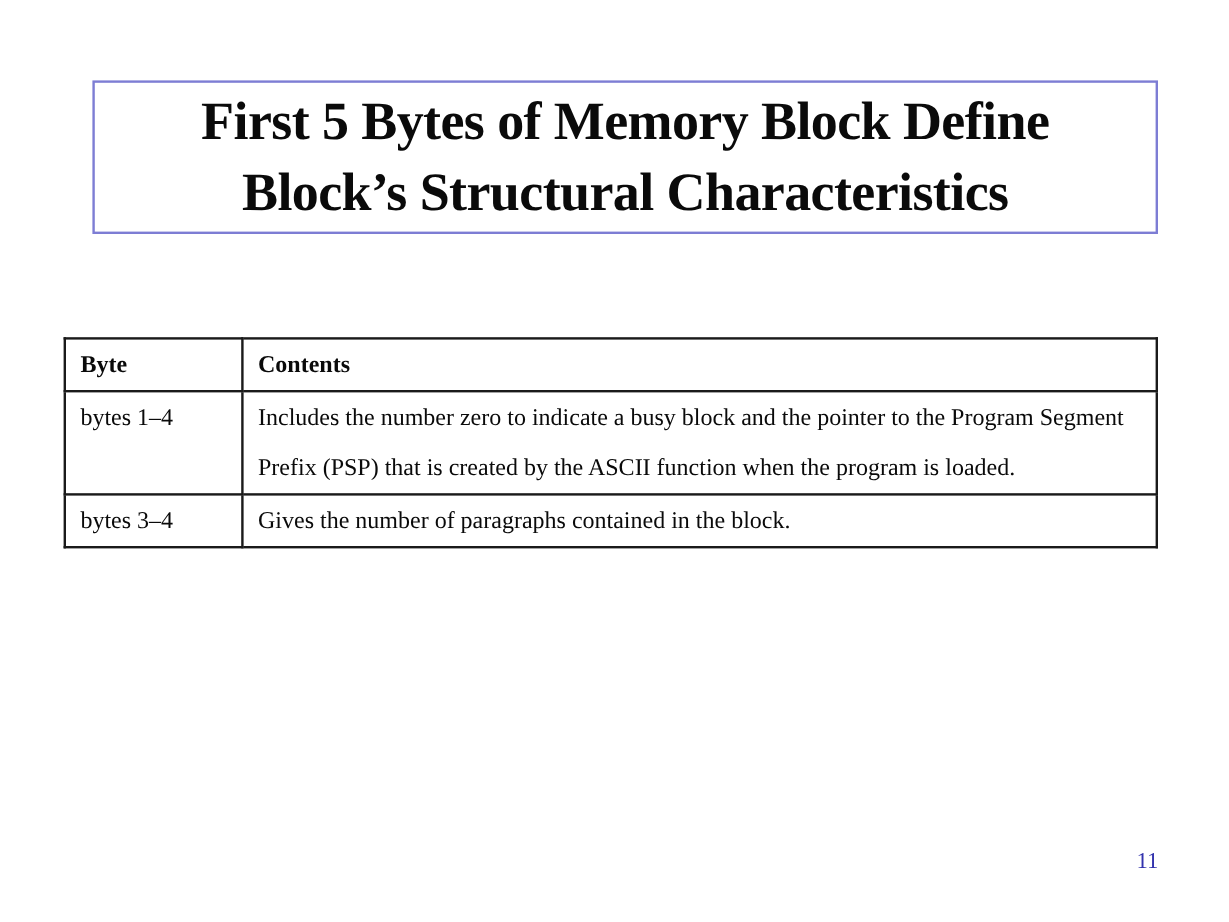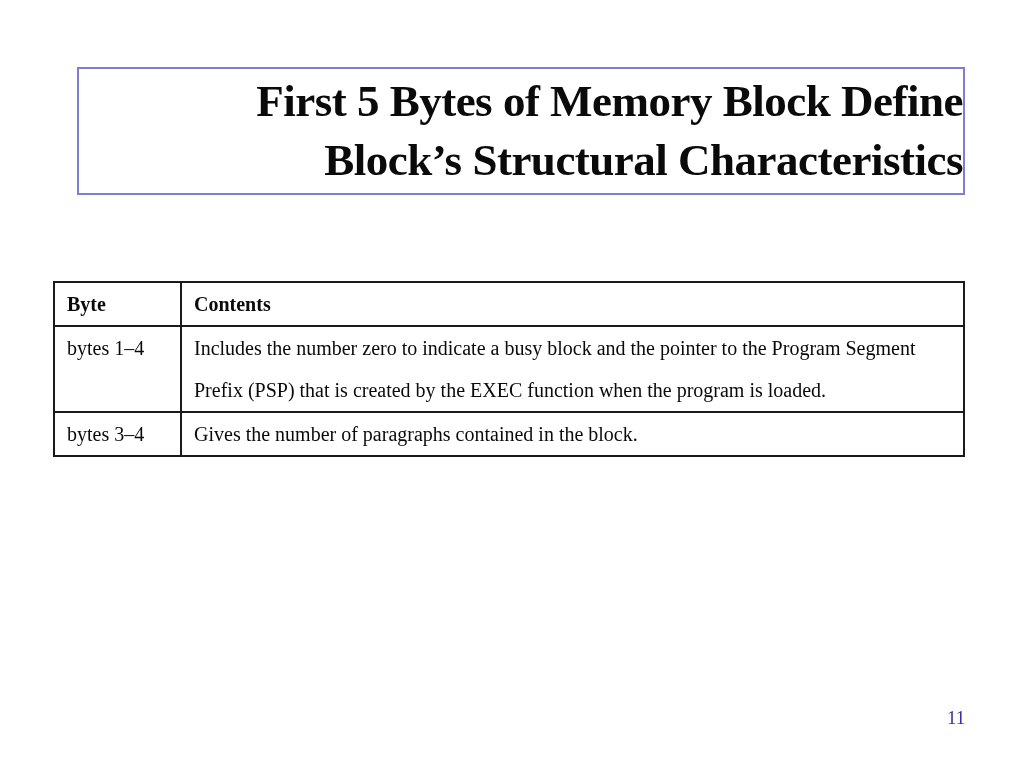--- a/index.html
+++ b/index.html
@@ -15,21 +15,21 @@
   .title-box {
     position: absolute;
     left: 77px;
     top: 67px;
     width: 888px;
     height: 128px;
     border: 2px solid var(--title-border, #7d7dd4);
     background: #ffffff;
     display: flex;
     flex-direction: column;
-    align-items: flex-end;
+    align-items: center;
     justify-content: center;
     text-align: center;
   }
   .title-box .line {
     font-weight: bold;
     font-size: 45px;
     line-height: 59px;
     white-space: nowrap;
     letter-spacing: -0.5px;
   }
@@ -45,21 +45,21 @@
   }
   table.bytes-table td, table.bytes-table th {
     border: 2px solid var(--table-border, #1a1a1a);
     font-size: 20px;
     line-height: 42px;
     vertical-align: top;
     text-align: left;
     padding: 0 12px;
     font-weight: normal;
   }
-  table.bytes-table .col-byte { width: 127px; }
+  table.bytes-table .col-byte { width: 148px; }
   table.bytes-table tr.header th { font-weight: bold; }
 
   .footer-left {
     position: absolute;
     left: 88px;
     top: 706px;
     font-size: 19px;
     line-height: 24px;
     color: var(--footer-text, #3333ad);
   }
@@ -81,21 +81,21 @@
 </div>
 
 <table class="bytes-table">
   <tbody>
     <tr class="header">
       <th class="col-byte">Byte</th>
       <th>Contents</th>
     </tr>
     <tr>
       <td class="col-byte">bytes 1–4</td>
-      <td>Includes the number zero to indicate a busy block and the pointer to the Program Segment Prefix (PSP) that is created by the EXEC function when the program is loaded.</td>
+      <td>Includes the number zero to indicate a busy block and the pointer to the Program Segment Prefix (PSP) that is created by the ASCII function when the program is loaded.</td>
     </tr>
     <tr>
       <td class="col-byte">bytes 3–4</td>
       <td>Gives the number of paragraphs contained in the block.</td>
     </tr>
   </tbody>
 </table>
 
 <div class="footer-left">
 </div>

